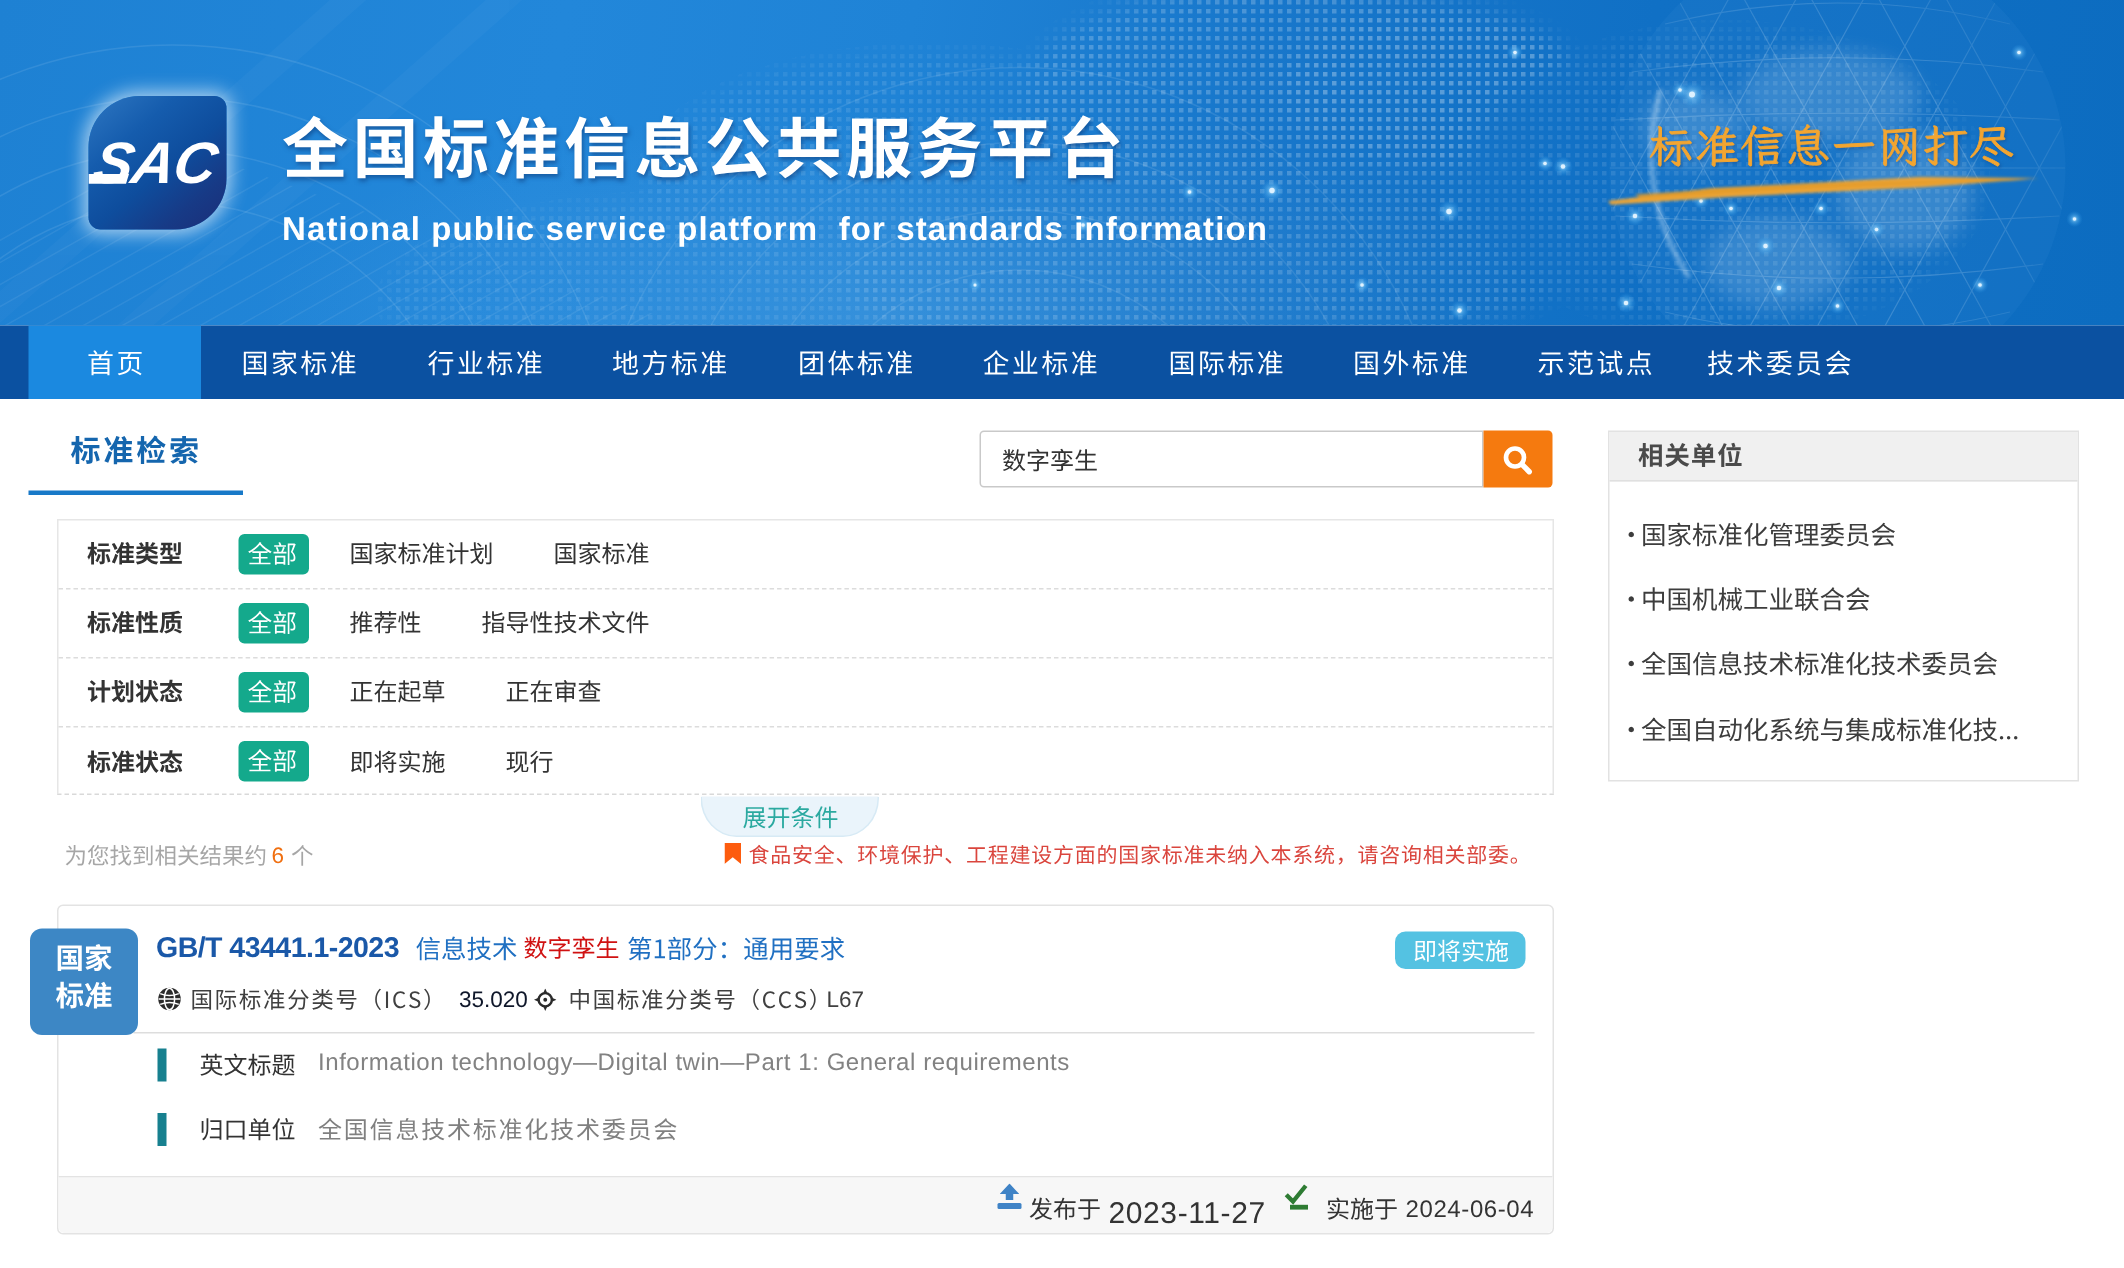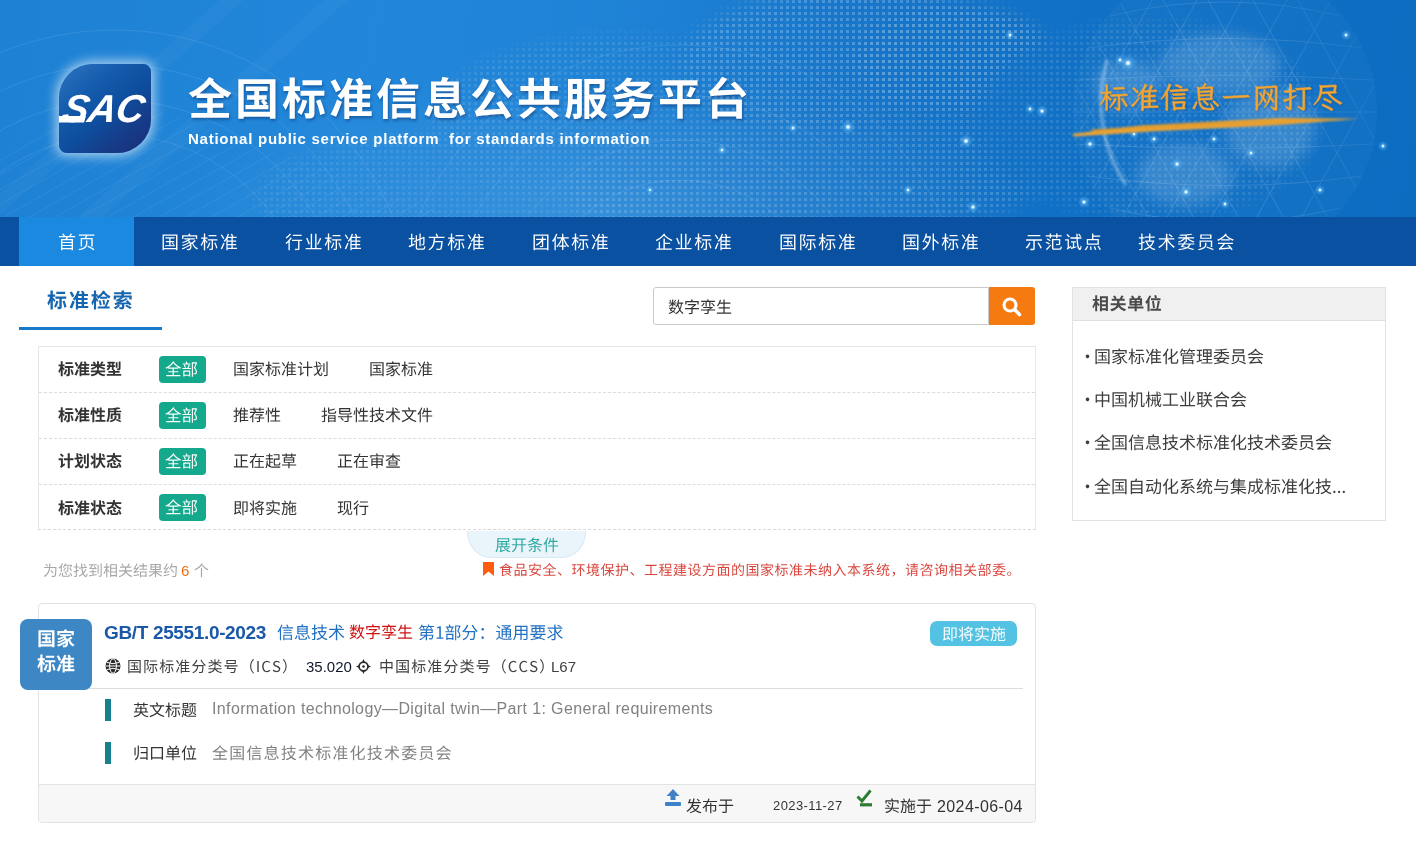--- a/index.html
+++ b/index.html
@@ -298,27 +298,27 @@
       <path d="M0 0 H11 V14 L5.5 9.5 L0 14 Z" fill="#fd5c0e"></path>
     </svg>
     <svg class="abs" style="left:664px;top:789px" width="18" height="18" viewBox="0 0 18 18">
       <polygon points="9,0 15.5,7 11.5,7 11.5,11 6.5,11 6.5,7 2.5,7" fill="#3f83c6"></polygon>
       <rect x="1" y="13" width="16" height="4" rx="1" fill="#3f83c6"></rect>
     </svg>
     <svg class="abs" style="left:855px;top:789px" width="18" height="18" viewBox="0 0 18 18">
       <path d="M2.5 7.5 L7 12 L15.5 1.5" stroke="#2e7c33" stroke-width="2.9" fill="none"></path>
       <rect x="5" y="14.2" width="12" height="3.2" fill="#2e7c33"></rect>
     </svg>
-    <div class="lat" style="left:188px;top:131px;font-size:15px;color:#fff;font-weight:bold;line-height:1;letter-spacing:0.74px;">National public service platform&nbsp; for standards information</div>
-    <div class="lat" style="left:104px;top:623.3px;font-size:19px;color:#1a58a8;font-weight:bold;line-height:1;letter-spacing:-0.35px;">GB/T 25551.0-2023</div>
+    <div class="lat" style="left:188px;top:142px;font-size:22px;color:#fff;font-weight:bold;line-height:1;letter-spacing:0.74px;">National public service platform&nbsp; for standards information</div>
+    <div class="lat" style="left:104px;top:623.3px;font-size:19px;color:#1a58a8;font-weight:bold;line-height:1;letter-spacing:-0.35px;">GB/T 43441.1-2023</div>
     <div class="lat" style="left:306px;top:658.5px;font-size:15px;color:#0f172a;font-weight:normal;line-height:1;">35.020</div>
     <div class="lat" style="left:551px;top:658.5px;font-size:15px;color:#404040;font-weight:normal;line-height:1;">L67</div>
     <div class="lat" style="left:181px;top:563px;font-size:15px;color:#f06f10;font-weight:normal;line-height:1;">6</div>
     <div class="lat" style="left:212px;top:701px;font-size:16px;color:#828282;font-weight:normal;line-height:1;letter-spacing:0.37px;">Information technology—Digital twin—Part 1: General requirements</div>
-    <div class="lat" style="left:739px;top:799px;font-size:13px;color:#333333;font-weight:normal;line-height:1;letter-spacing:0.4px;margin-left:34px;">2023-11-27</div>
+    <div class="lat" style="left:739px;top:799px;font-size:20px;color:#333333;font-weight:normal;line-height:1;letter-spacing:0.4px;">2023-11-27</div>
     <div class="lat" style="left:937px;top:799px;font-size:16px;color:#333333;font-weight:normal;line-height:1;letter-spacing:0.4px;">2024-06-04</div>
     <svg width="0" height="0" style="position:absolute">
       <defs>
         <path id="g0" d="M208 -266H801V-162H208ZM194 -488H810V-382H194ZM76 -41H931V66H76ZM437 -441H563V18H437ZM479 -859 586 -809Q527 -721 449 -644Q371 -568 282 -506Q193 -444 98 -398Q85 -422 62 -450Q39 -478 16 -498Q106 -535 193 -590Q280 -644 354 -712Q429 -781 479 -859ZM533 -821Q628 -709 742 -632Q855 -554 987 -496Q964 -476 941 -448Q918 -419 906 -393Q816 -441 734 -495Q653 -549 579 -616Q505 -684 433 -772Z"></path>
         <path id="g1" d="M248 -646H742V-542H248ZM275 -447H720V-346H275ZM238 -227H759V-129H238ZM439 -613H550V-175H439ZM582 -314 658 -353Q680 -332 704 -304Q728 -277 740 -256L660 -211Q648 -232 626 -261Q603 -290 582 -314ZM76 -810H921V88H793V-700H198V88H76ZM143 -72H852V39H143Z"></path>
         <path id="g2" d="M467 -788H908V-676H467ZM421 -549H964V-437H421ZM617 -493H739V-51Q739 -7 730 20Q722 47 693 62Q666 77 628 80Q590 84 539 84Q537 58 527 22Q517 -13 505 -39Q535 -38 562 -38Q590 -38 600 -38Q610 -38 614 -42Q617 -45 617 -54ZM773 -315 872 -349Q895 -299 916 -242Q937 -184 952 -130Q968 -77 974 -35L866 4Q861 -38 847 -92Q833 -147 814 -206Q795 -264 773 -315ZM465 -345 573 -320Q558 -261 538 -203Q517 -145 492 -93Q468 -41 442 -1Q432 -10 414 -22Q397 -34 379 -45Q361 -56 348 -63Q387 -115 418 -191Q448 -267 465 -345ZM34 -652H409V-541H34ZM173 -850H292V89H173ZM158 -576 230 -553Q220 -495 204 -433Q189 -371 170 -310Q150 -250 126 -198Q103 -147 77 -109Q72 -125 62 -146Q51 -168 39 -190Q27 -211 16 -226Q48 -267 76 -326Q104 -385 126 -451Q147 -517 158 -576ZM287 -525Q296 -516 316 -493Q335 -470 358 -443Q380 -416 398 -393Q417 -370 424 -361L360 -266Q350 -287 334 -316Q318 -344 299 -374Q280 -404 263 -430Q246 -456 235 -473Z"></path>
         <path id="g3" d="M431 -478H934V-375H431ZM434 -282H933V-179H434ZM435 -82H969V25H435ZM432 -843 542 -815Q513 -725 472 -638Q430 -552 381 -478Q332 -403 277 -348Q269 -360 254 -376Q238 -393 222 -410Q206 -426 193 -436Q245 -483 290 -548Q335 -612 372 -688Q408 -763 432 -843ZM459 -676H953V-574H459V91H348V-584L436 -676ZM638 -620H756V-23H638ZM600 -800 703 -847Q727 -814 750 -774Q774 -733 787 -704L680 -647Q668 -679 645 -722Q622 -765 600 -800ZM34 -761 142 -810Q165 -773 190 -730Q215 -686 237 -644Q259 -603 272 -571L155 -514Q144 -546 124 -589Q103 -632 80 -677Q56 -722 34 -761ZM35 -8Q56 -50 82 -106Q108 -162 134 -226Q160 -289 182 -352L293 -297Q273 -238 250 -179Q228 -120 206 -64Q183 -7 161 44Z"></path>
         <path id="g4" d="M383 -543H887V-449H383ZM383 -397H887V-304H383ZM443 -39H828V57H443ZM313 -693H961V-596H313ZM368 -247H900V85H794V-152H470V88H368ZM539 -813 641 -852Q661 -821 682 -784Q703 -747 714 -719L609 -673Q599 -701 579 -741Q559 -781 539 -813ZM235 -846 342 -813Q313 -729 272 -644Q231 -560 184 -485Q136 -410 85 -352Q80 -366 69 -388Q58 -411 46 -434Q34 -456 24 -470Q66 -516 106 -576Q145 -637 178 -706Q212 -775 235 -846ZM158 -568 267 -677 268 -676V93H158Z"></path>
         <path id="g5" d="M297 -539V-492H694V-539ZM297 -406V-360H694V-406ZM297 -670V-624H694V-670ZM181 -761H815V-268H181ZM438 -860 584 -842Q567 -807 549 -776Q531 -745 517 -722L407 -744Q416 -771 425 -803Q434 -835 438 -860ZM252 -207H374V-70Q374 -48 386 -42Q398 -37 442 -37Q449 -37 466 -37Q482 -37 503 -37Q524 -37 545 -37Q566 -37 584 -37Q602 -37 612 -37Q636 -37 648 -44Q660 -51 666 -74Q671 -98 673 -145Q686 -136 706 -128Q725 -119 746 -112Q767 -106 783 -102Q776 -32 760 6Q743 44 710 58Q678 72 621 72Q611 72 592 72Q573 72 549 72Q525 72 501 72Q477 72 458 72Q438 72 430 72Q359 72 320 60Q282 47 267 16Q252 -15 252 -69ZM414 -237 506 -288Q530 -267 554 -240Q579 -213 599 -186Q619 -159 631 -136L533 -79Q523 -102 504 -130Q484 -157 460 -186Q437 -214 414 -237ZM742 -198 849 -242Q872 -209 894 -170Q916 -132 934 -96Q951 -59 960 -28L845 22Q838 -8 822 -46Q806 -84 785 -124Q764 -163 742 -198ZM126 -223 232 -179Q220 -145 205 -105Q190 -65 174 -28Q158 10 141 41L30 -13Q48 -41 66 -77Q83 -113 99 -151Q115 -189 126 -223Z"></path>
         <path id="g6" d="M595 -269 709 -321Q751 -266 794 -204Q838 -141 876 -82Q913 -22 937 25L817 90Q794 43 758 -20Q721 -83 678 -148Q635 -214 595 -269ZM297 -827 429 -790Q396 -709 351 -631Q306 -553 255 -487Q204 -421 151 -372Q138 -384 118 -400Q98 -417 76 -432Q54 -448 38 -458Q93 -500 142 -558Q190 -617 230 -686Q271 -755 297 -827ZM691 -834Q714 -787 746 -738Q778 -688 816 -641Q855 -594 895 -551Q935 -508 972 -476Q956 -464 937 -446Q918 -428 900 -408Q883 -389 871 -373Q834 -412 794 -460Q753 -509 713 -563Q673 -617 638 -674Q602 -731 573 -786ZM151 40Q148 26 140 3Q132 -20 122 -45Q113 -70 105 -87Q129 -94 150 -113Q171 -132 199 -166Q215 -183 244 -222Q272 -260 306 -313Q340 -366 374 -428Q409 -489 437 -552L571 -495Q525 -407 470 -322Q414 -238 355 -164Q296 -91 238 -31V-27Q238 -27 224 -20Q211 -13 194 -3Q177 7 164 18Q151 30 151 40ZM151 40 147 -62 223 -106 737 -141Q741 -113 749 -80Q757 -47 763 -26Q639 -16 549 -8Q459 0 396 6Q332 11 290 16Q248 20 222 24Q195 27 179 31Q163 35 151 40Z"></path>

